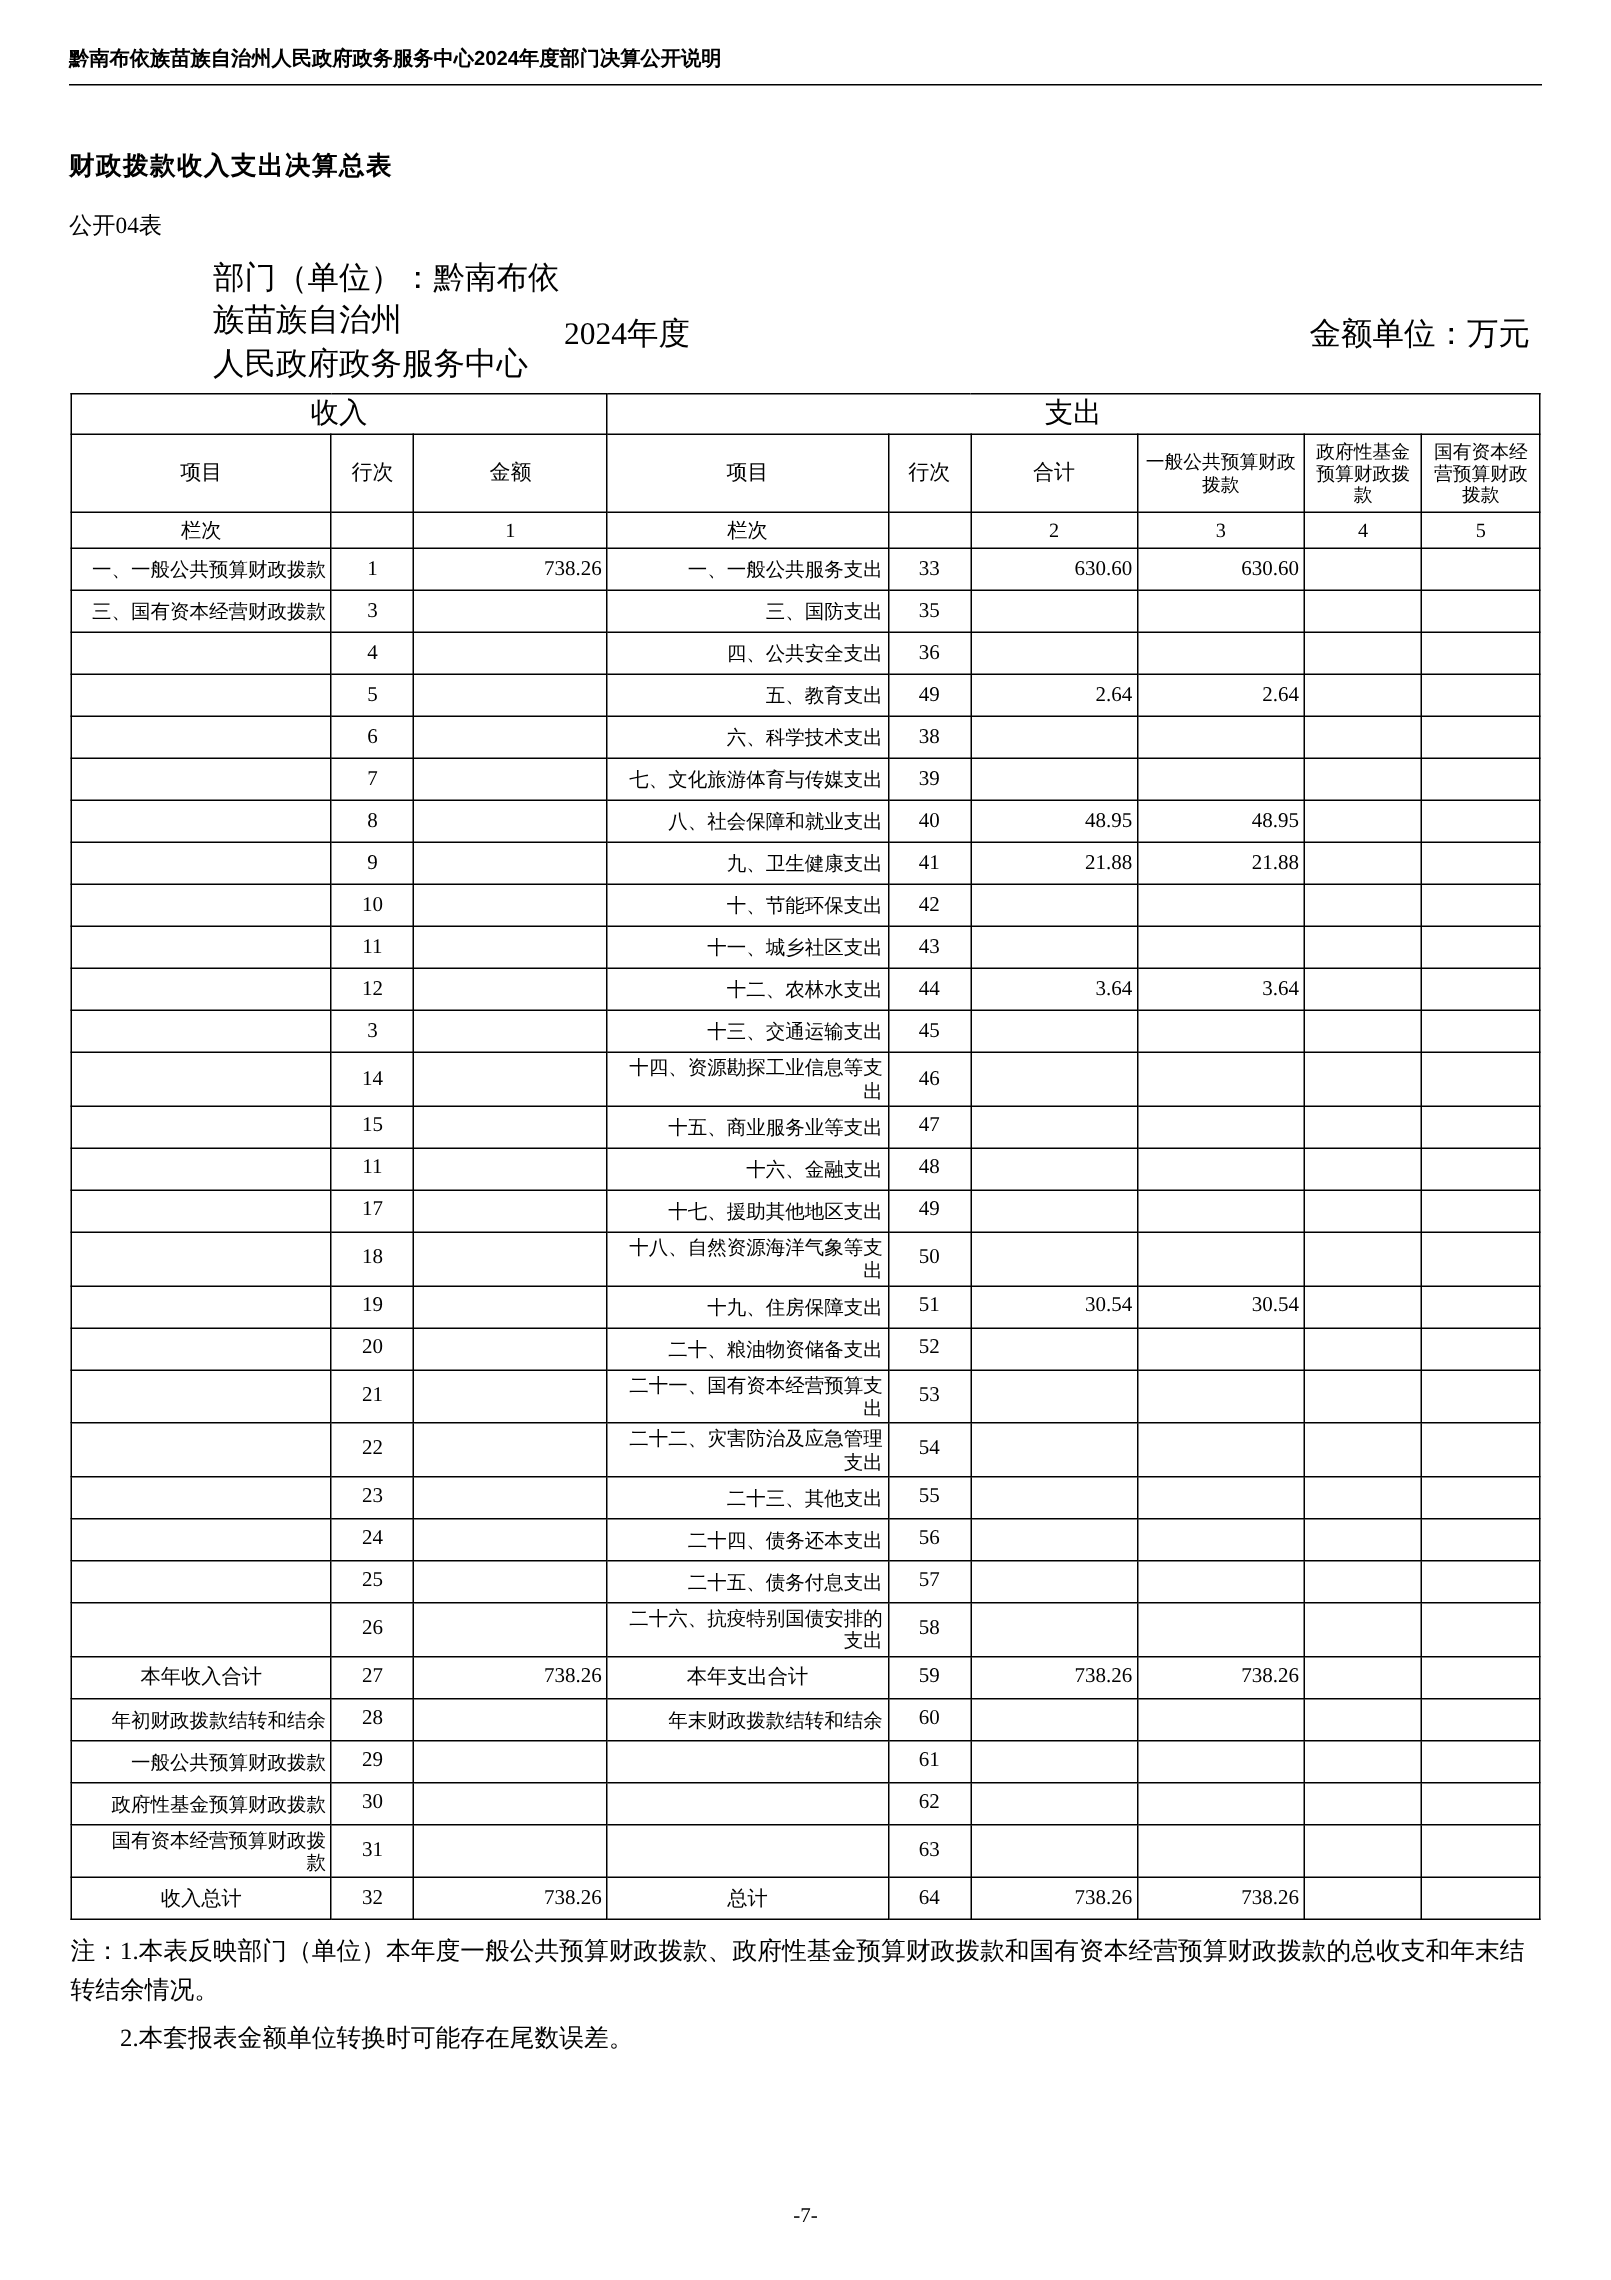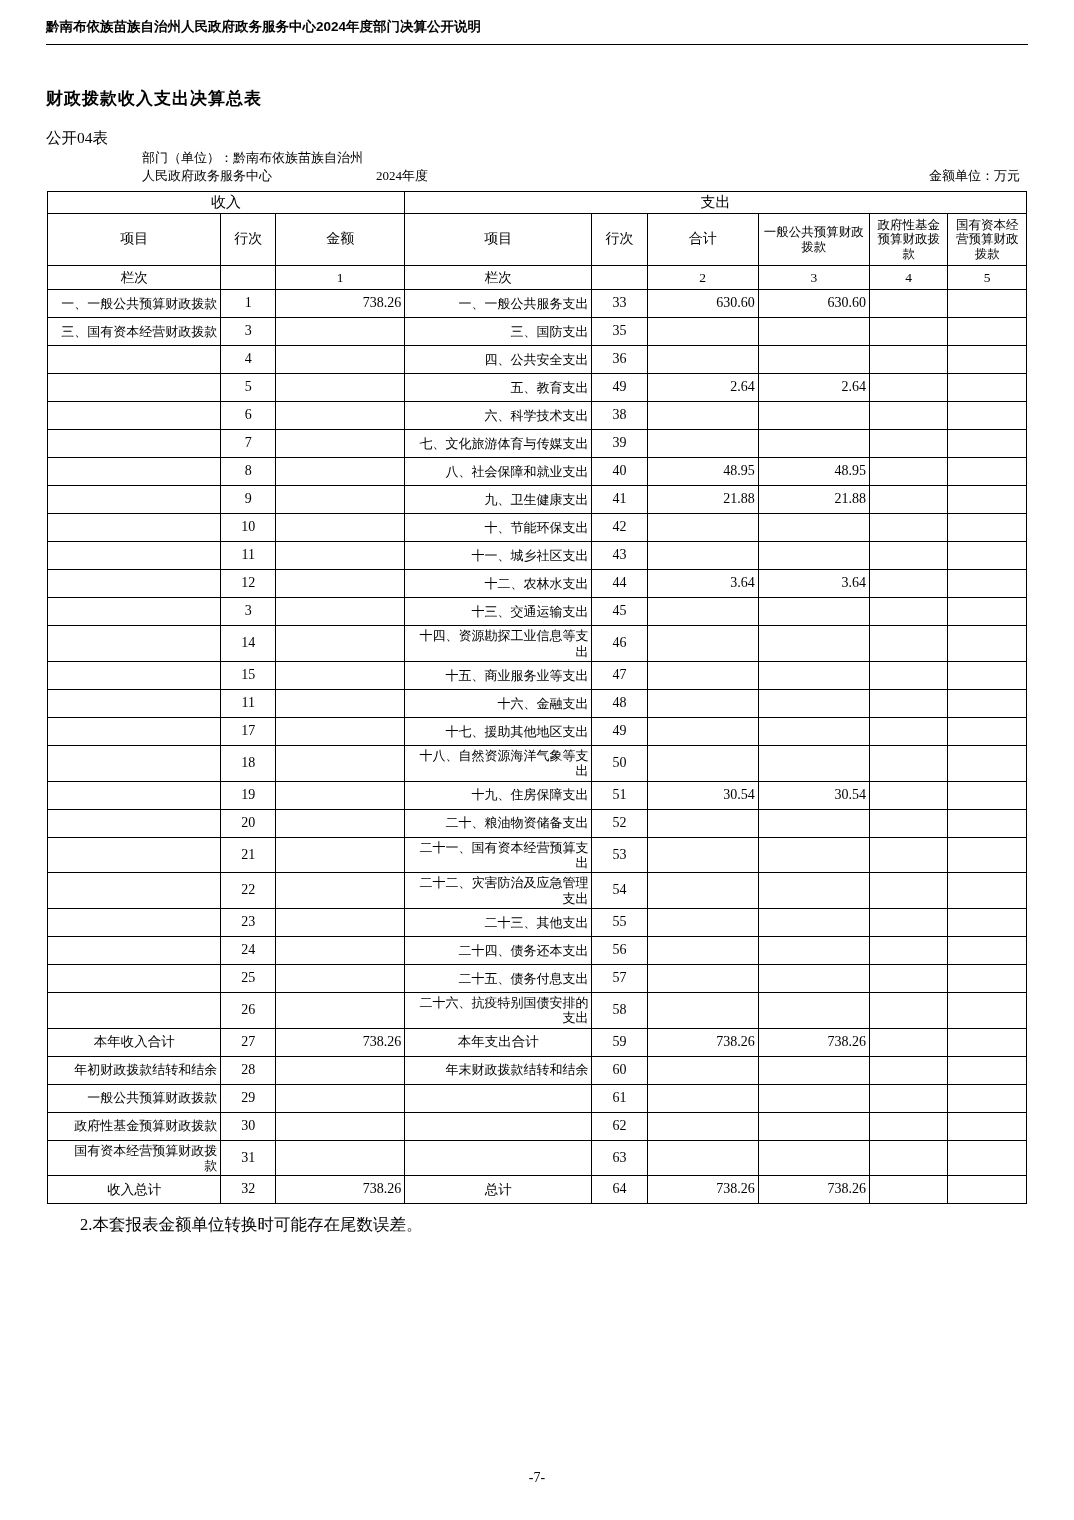--- a/index.html
+++ b/index.html
@@ -16,21 +16,21 @@
   }
   .page {
     width: 1074px;
     height: 1520px;
     position: relative;
     box-sizing: border-box;
     padding: 0 46px;
   }
   
   .header-line {
-    padding-top: 18px;
+    padding-top: 30px;
     font-size: 13.5px;
     font-family: "Liberation Sans", "DejaVu Sans", sans-serif;
     font-weight: bold;
     letter-spacing: 0px;
   }
   .header-rule {
     border-bottom: 1.4px solid #000;
     margin-top: 8px;
   }
   
@@ -44,21 +44,22 @@
   }
   .form-no {
     font-size: 15.5px;
     margin-top: 18px;
     padding-right: 8px;
   }
   
   .meta-row {
     display: flex;
     align-items: center;
-    font-size: 13px;
+    margin-top: 10px;
+    font-size: 21px;
     line-height: 1.35;
   }
   .meta-dept {
     width: 330px;
     padding-left: 96px;
     box-sizing: border-box;
   }
   .meta-year {
     width: 330px;
     padding-top: 18px;
@@ -80,21 +81,21 @@
   }
   table.main td, table.main th {
     border: 1px solid #000;
     padding: 2px 3px;
     vertical-align: middle;
     font-weight: normal;
     line-height: 1.18;
   }
   .c-title {
     text-align: center;
-    font-size: 15px;
+    font-size: 19px;
   }
   .c-head {
     text-align: center;
     font-size: 14px;
   }
   .c-head-sm {
     text-align: center;
     font-size: 12.5px;
     font-family: "Liberation Sans", "DejaVu Sans", sans-serif;
     font-weight: bold;
@@ -549,17 +550,18 @@
         <td class="num-center">64</td>
         <td class="bold-r">738.26</td>
         <td class="bold-r">738.26</td>
         <td class="num-right"></td>
         <td class="num-right"></td>
       </tr>
     </tbody>
   </table>
 
   <div class="notes">
+    <p>注：1.本表反映部门（单位）本年度一般公共预算财政拨款、政府性基金预算财政拨款和国有资本经营预算财政拨款的总收支和年末结转结余情况。</p>
     <p class="n2">2.本套报表金额单位转换时可能存在尾数误差。</p>
   </div>
 
   <div class="page-num">-7-</div>
 </div>
 
 </body></html>

